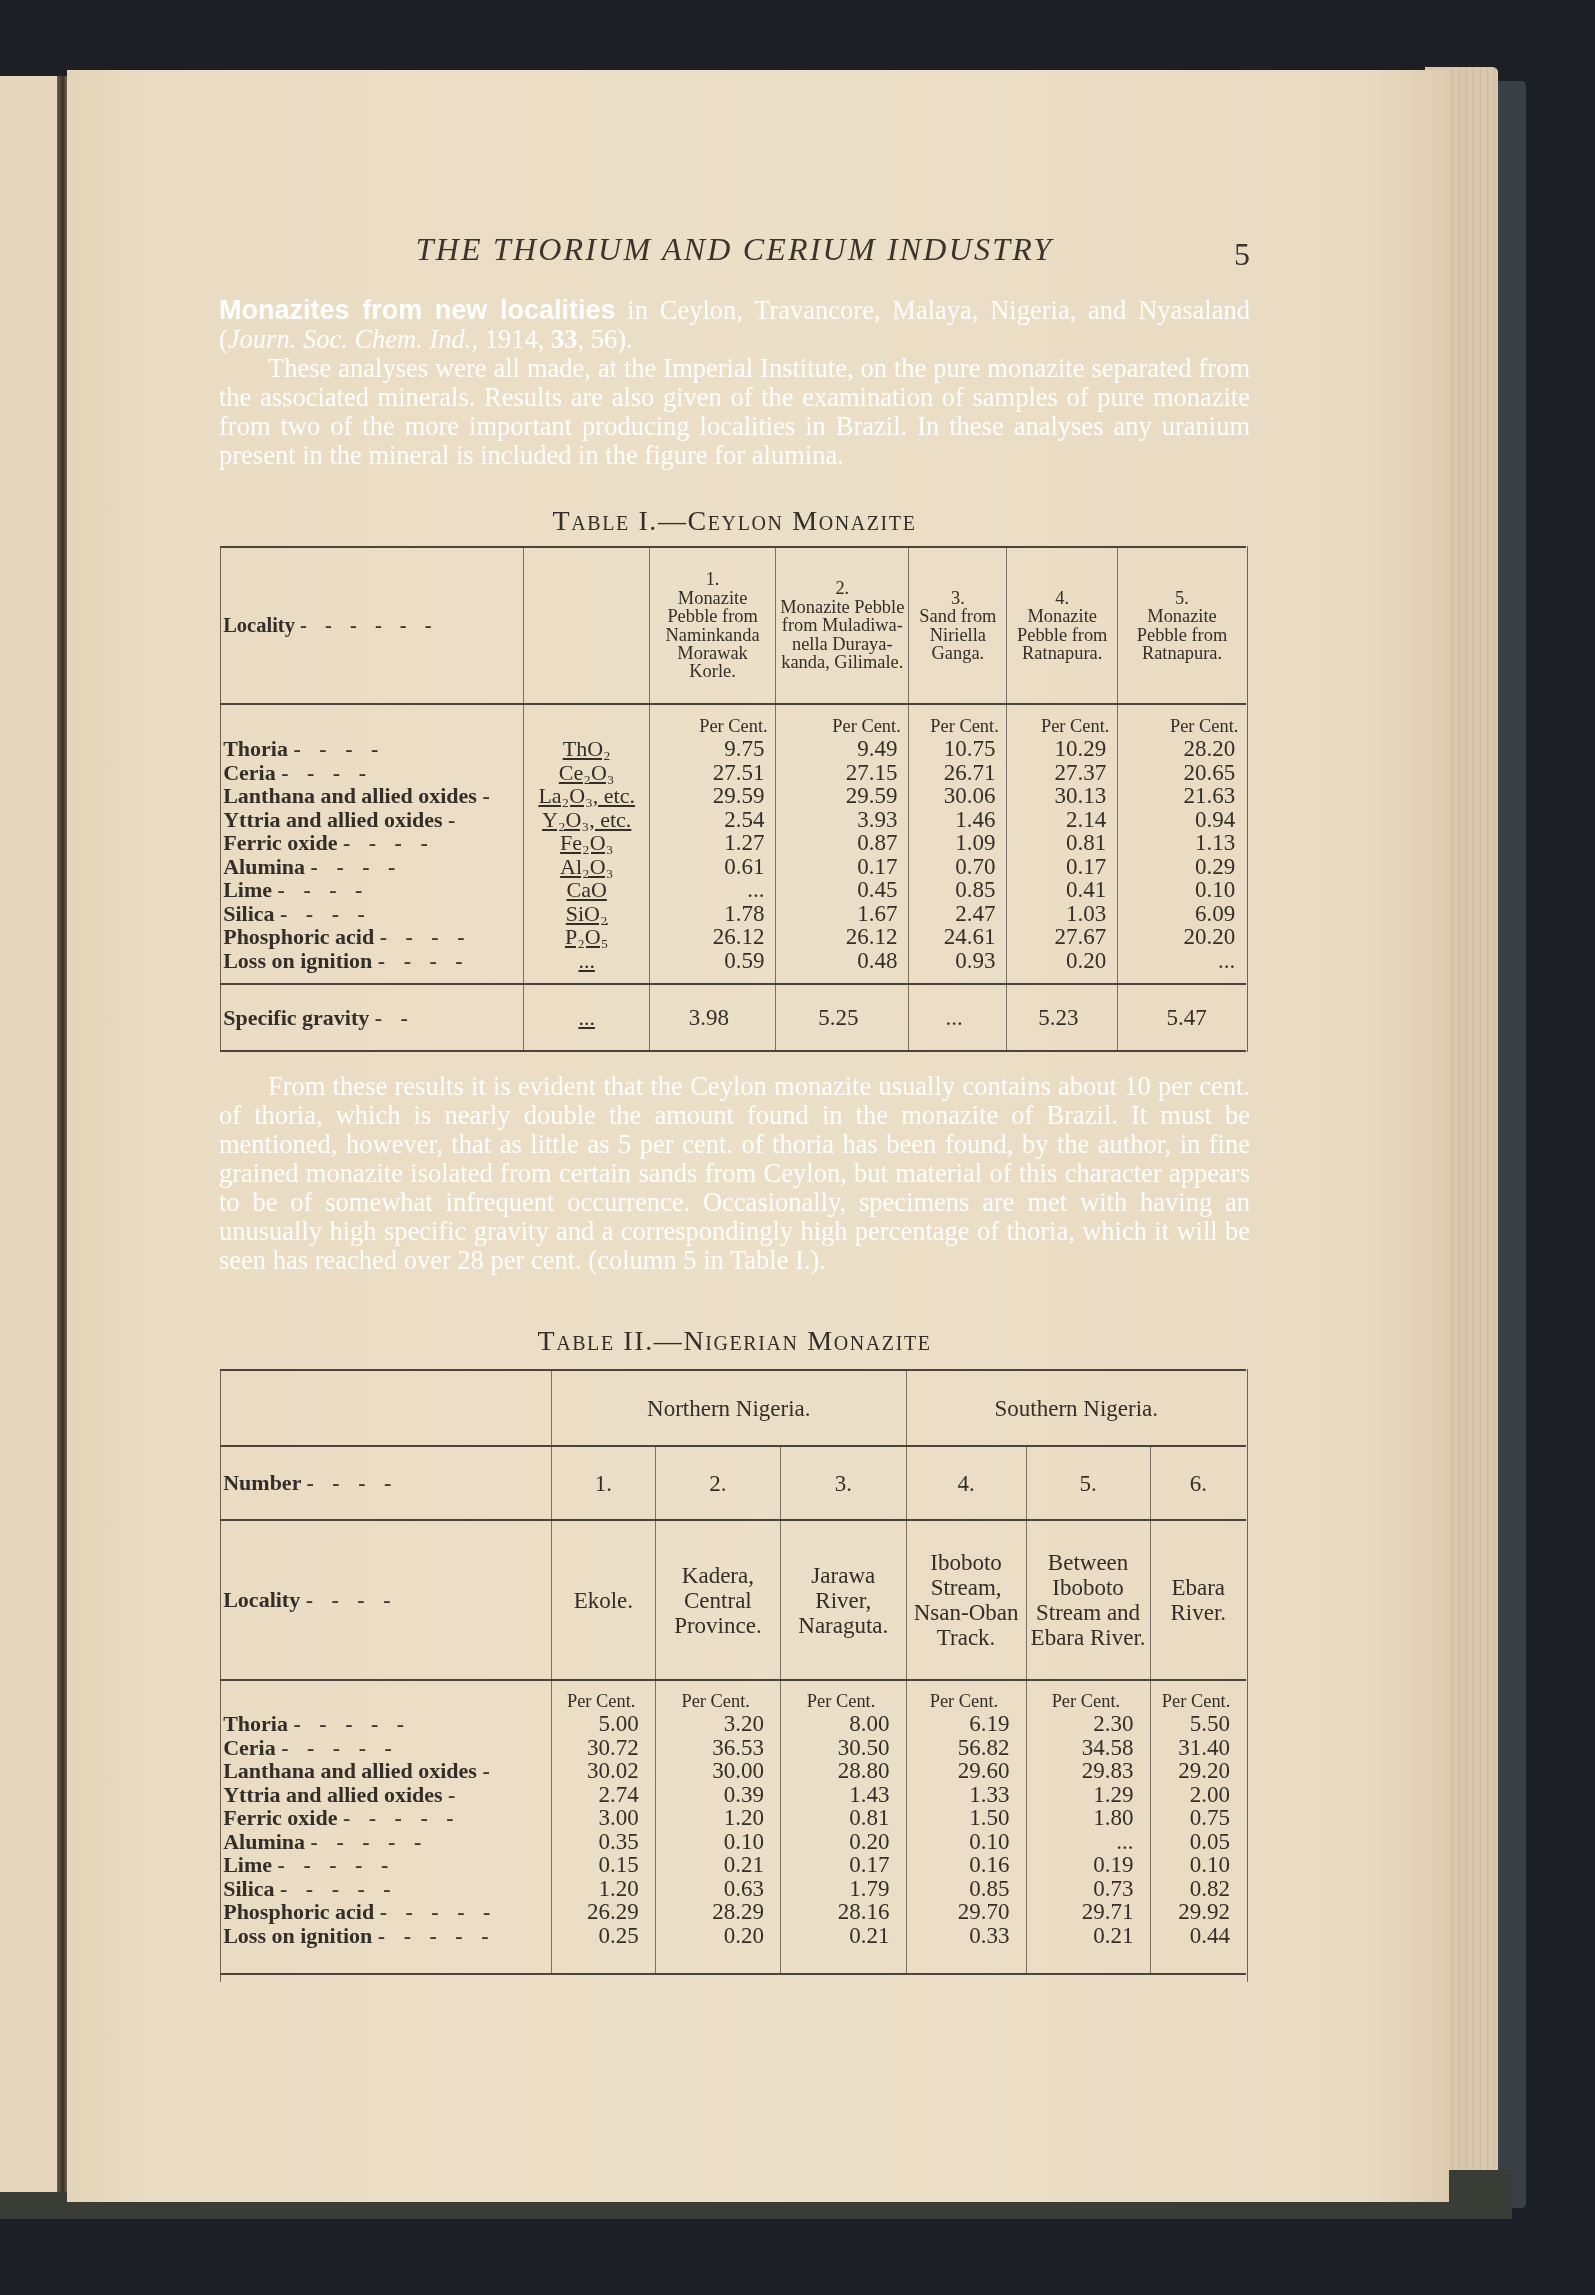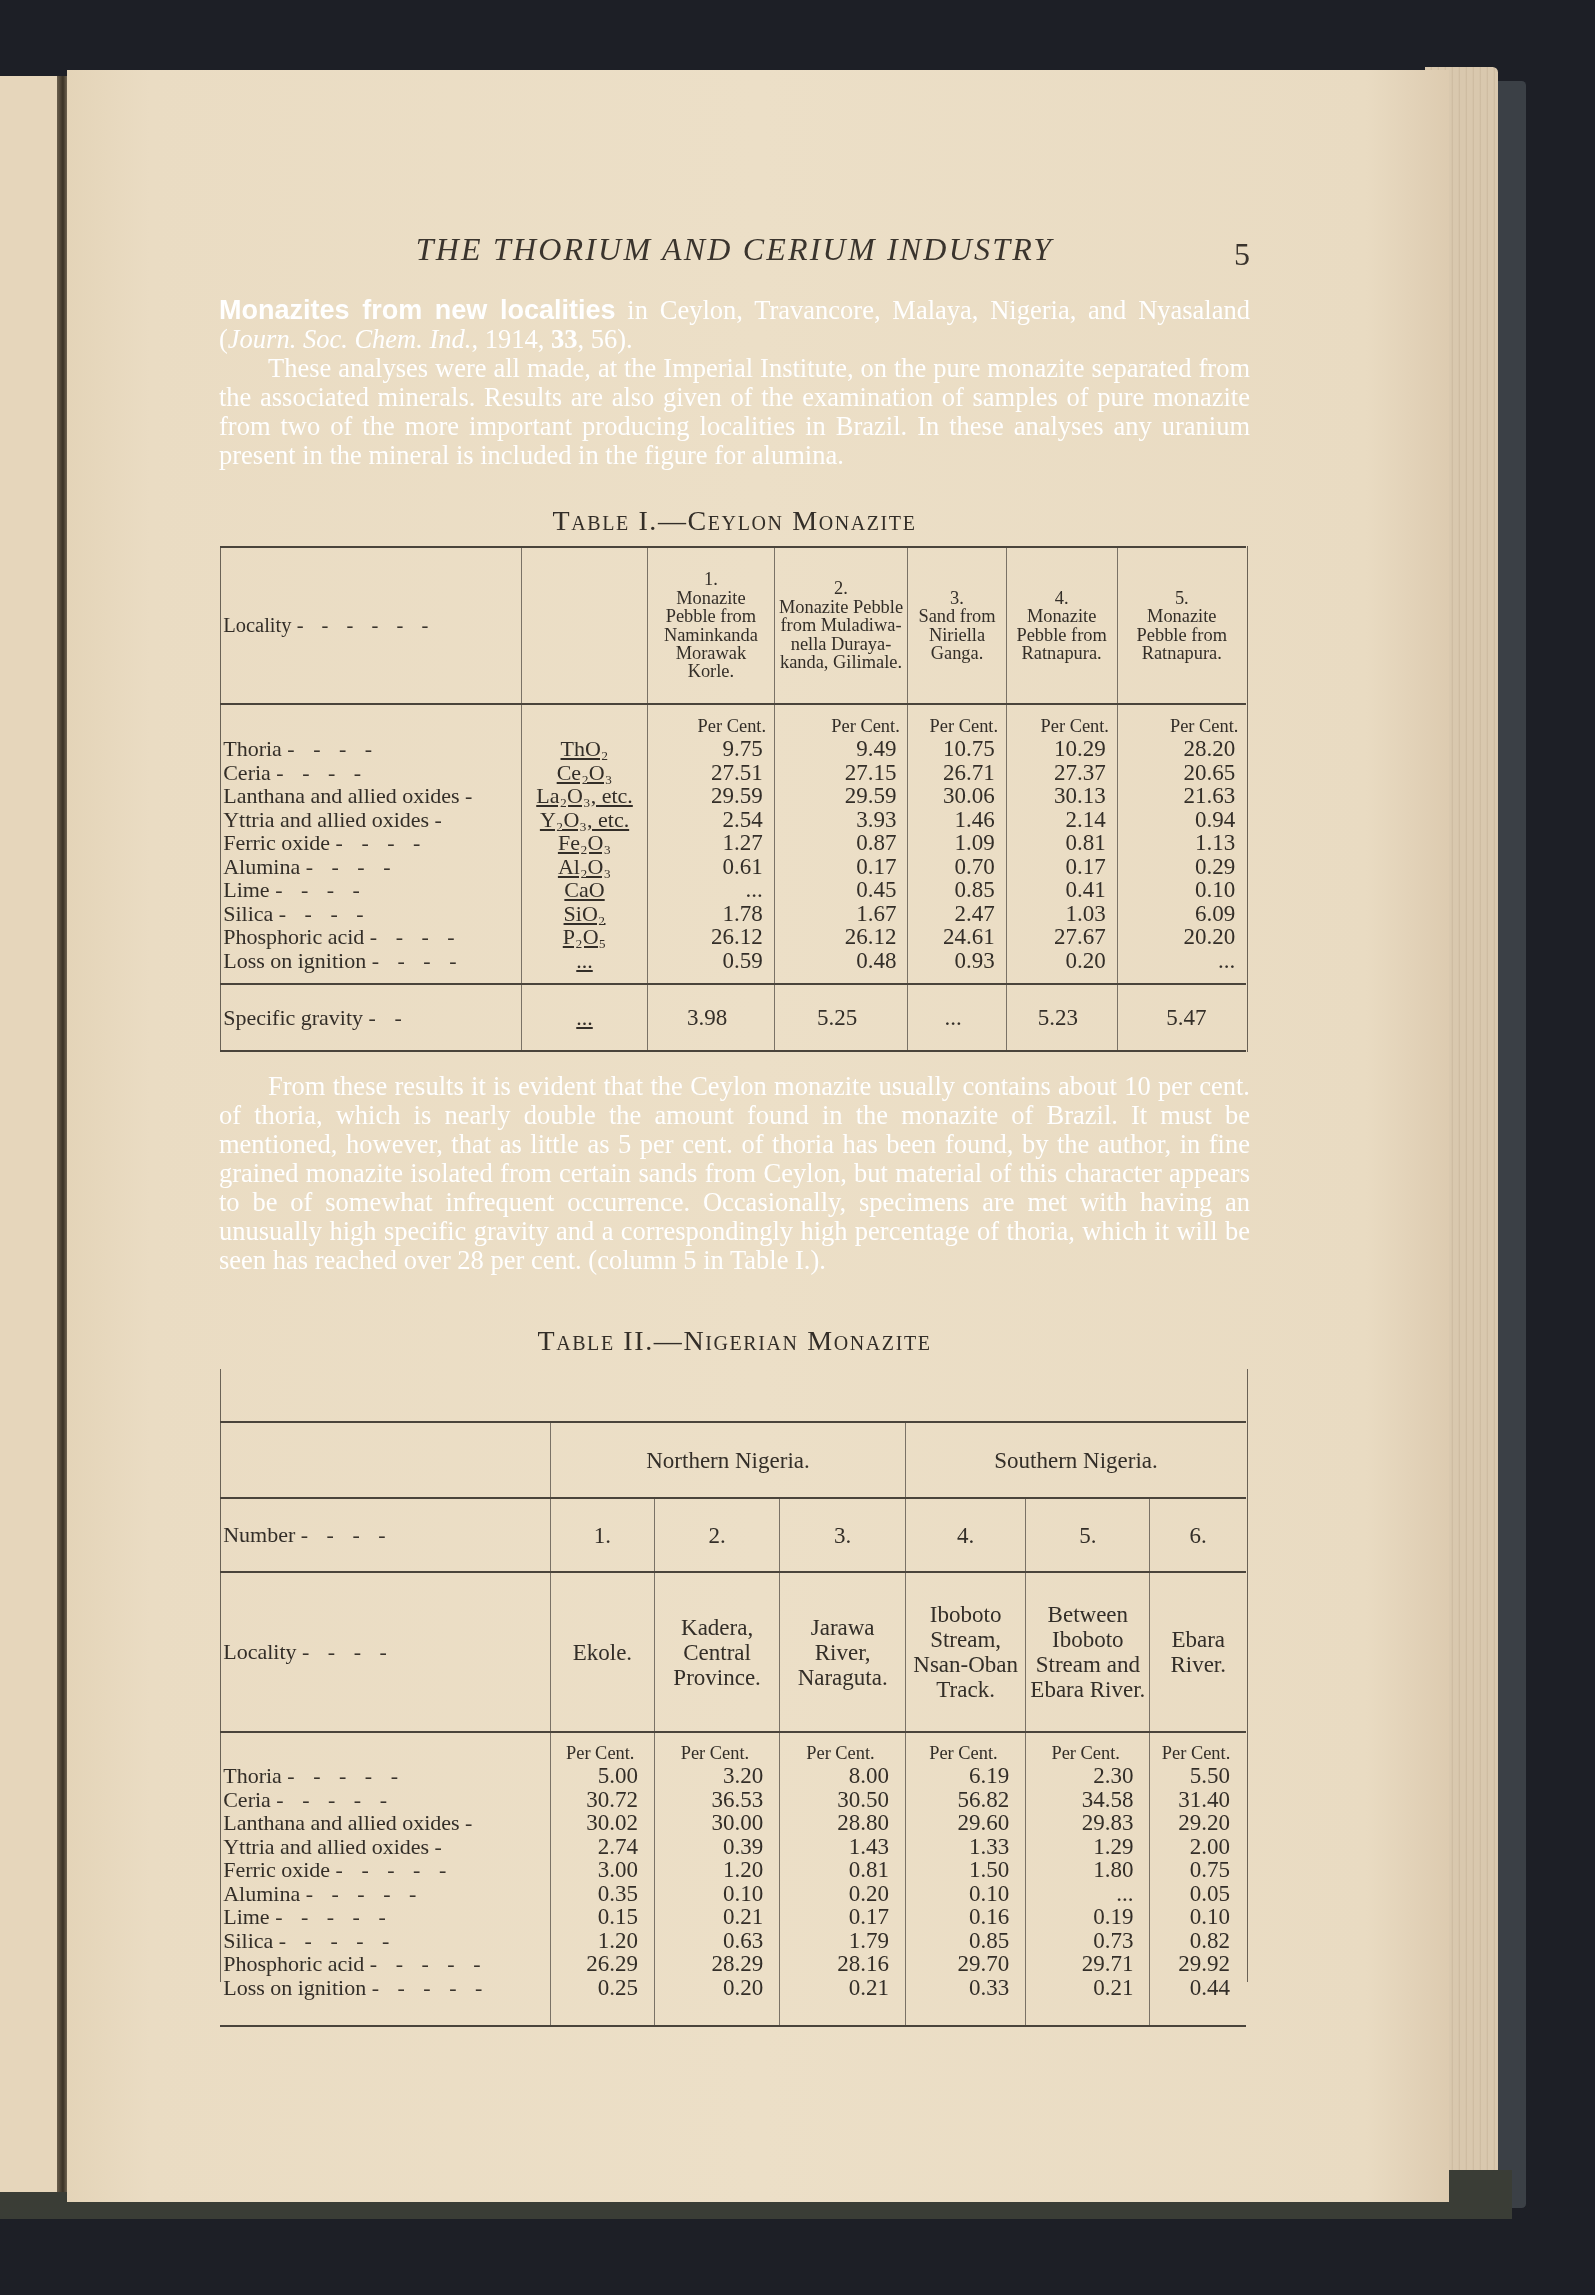--- a/index.html
+++ b/index.html
@@ -36,26 +36,26 @@
   td { padding:0 3.2px; vertical-align:top; }
   .t1 { left:220px; top:546px; width:1026px; font-size:21.6px; }
   .t1 td, .t2 td { border-left:1.1px solid #7a7266; }
   .t1 td:first-child, .t2 td:first-child { border-left:none; }
   .t1 .toprule td { border-top:2.2px solid #4a443b; }
   .hdr td { text-align:center; vertical-align:middle; font-size:18.4px; line-height:18.4px; }
   .hdr td.lab { text-align:left; font-size:20.5px; }
   .rule td { border-top:2.2px solid #4a443b; height:0; padding:0; }
   .num { text-align:right; padding-right:10.8px; font-size:23px; line-height:23.5px; }
   .pc { font-size:18.4px; text-align:right; padding-right:7.6px; }
-  .lab { text-align:left; white-space:nowrap; font-size:22px; line-height:23.5px; }
+  .lab { text-align:left; white-space:nowrap; font-size:22px; line-height:23.5px;font-weight:bold; }
   .form { text-align:center; font-size:22px; line-height:23.5px;text-decoration:underline; }
   .bottomrule td { border-bottom:2.2px solid #4a443b; }
   .tablebox { position:absolute; border-left:1.1px solid #6a6256; border-right:1.1px solid #6a6256; }
 
-  .t2 { left:220px; top:1421px; width:1026px; font-size:21.6px; }
+  .t2 { left:220px; top:1369px; width:1026px; font-size:21.6px; }
   .t2 .c { text-align:center; vertical-align:middle; font-size:23px; line-height:25px; }
   .t2 .num { text-align:right; padding-right:16px; }
   .dots { color:#3a342d; letter-spacing:6.5px; }
 </style>
 </head>
 <body>
 
 <div class="cover-right"></div>
 <div class="page-stack"></div>
 <div class="cover-bottom"></div>

